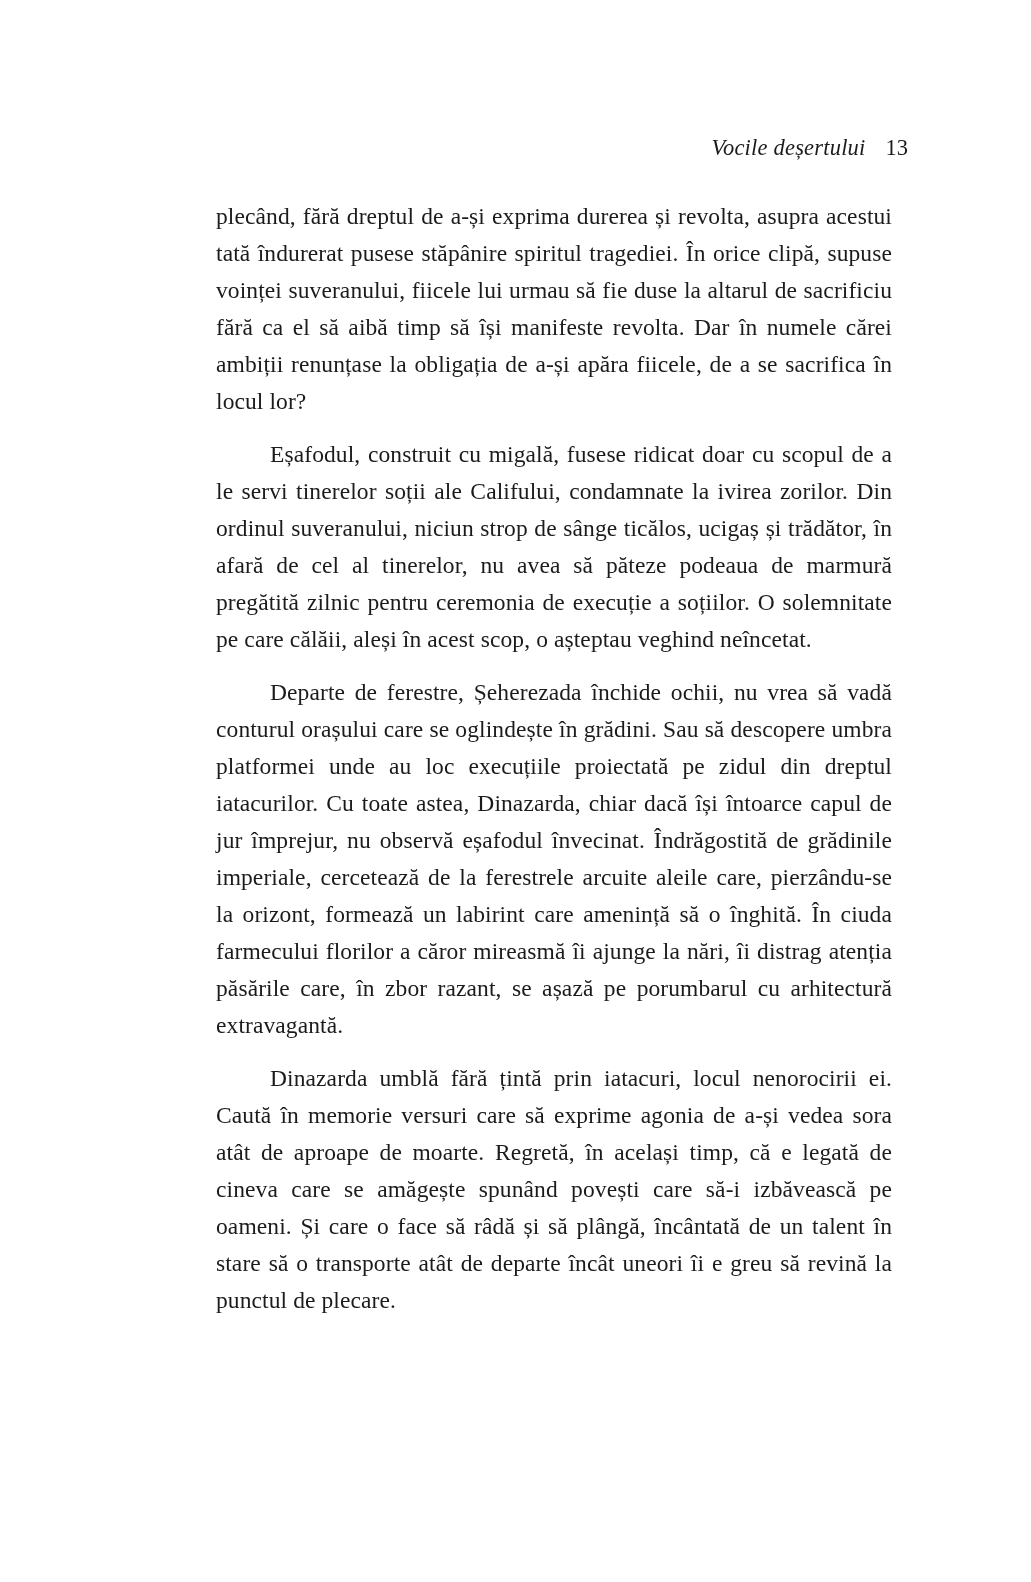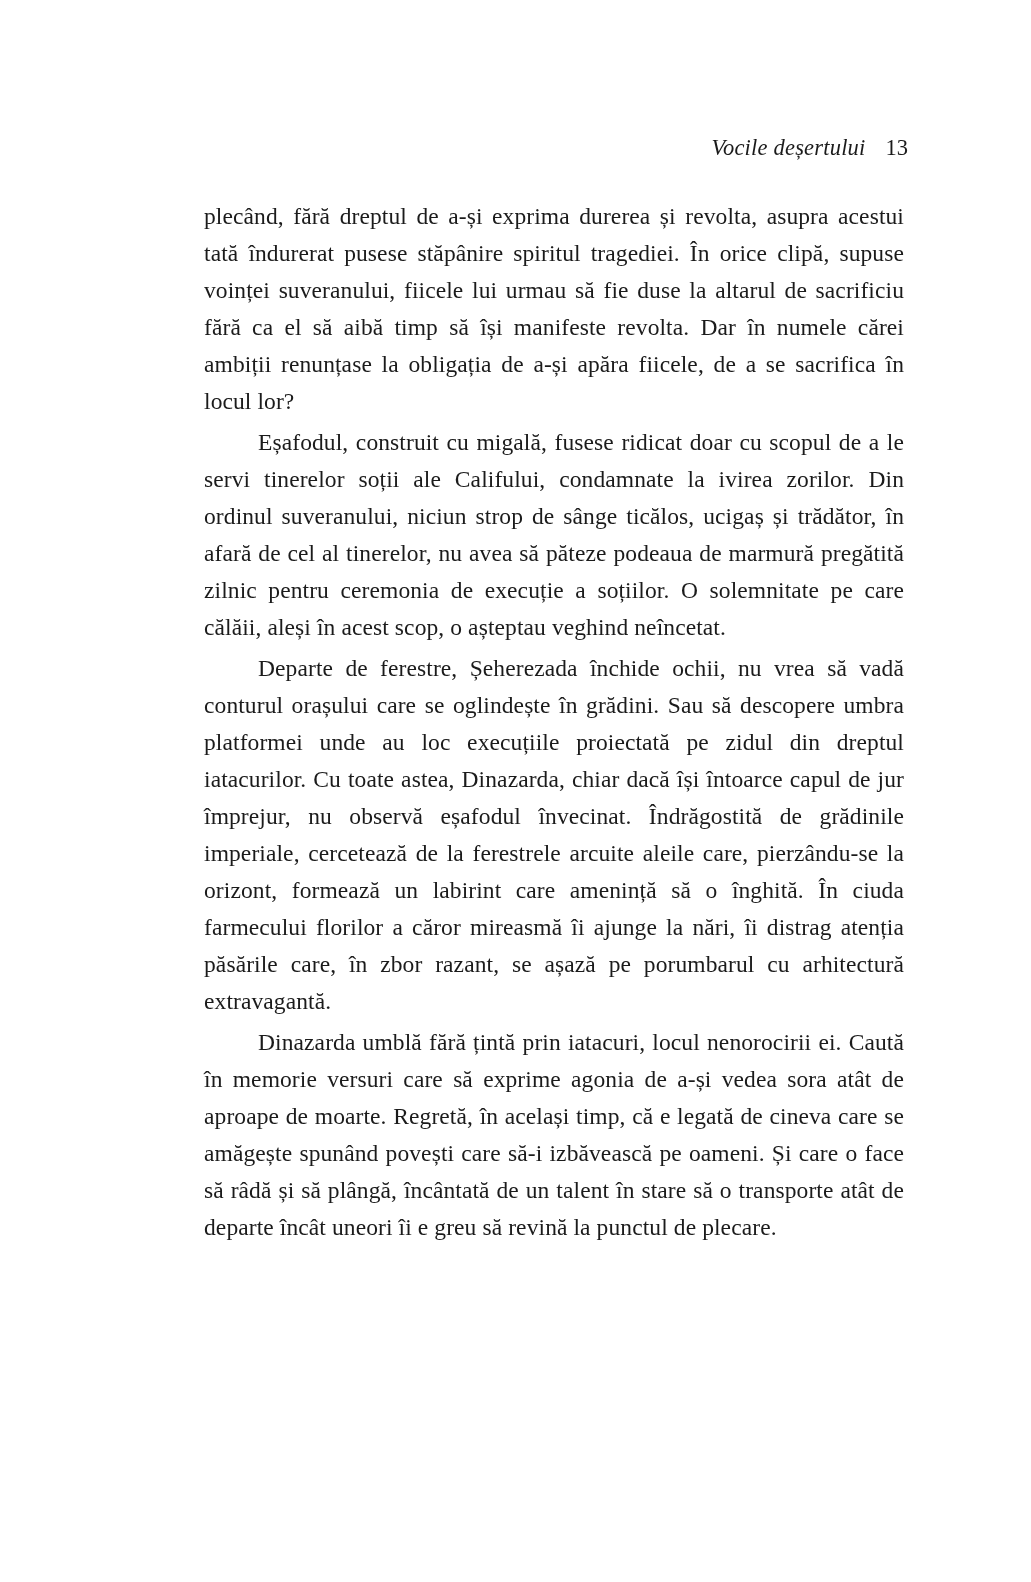--- a/index.html
+++ b/index.html
@@ -34,21 +34,21 @@
     color: #1b1b1b;
   }
   .running-title {
     font-style: italic;
     letter-spacing: 0.2px;
   }
   .page-number {
     font-style: normal;
   }
   .body-text p {
-    margin: 4px;
+    margin: 16px;
     font-size: 23.5px;
     line-height: 37px;
     text-align: justify;
     letter-spacing: 0.1px;
   }
   .body-text p.indented {
     text-indent: 54px;
   }
 </style>
 </head>

